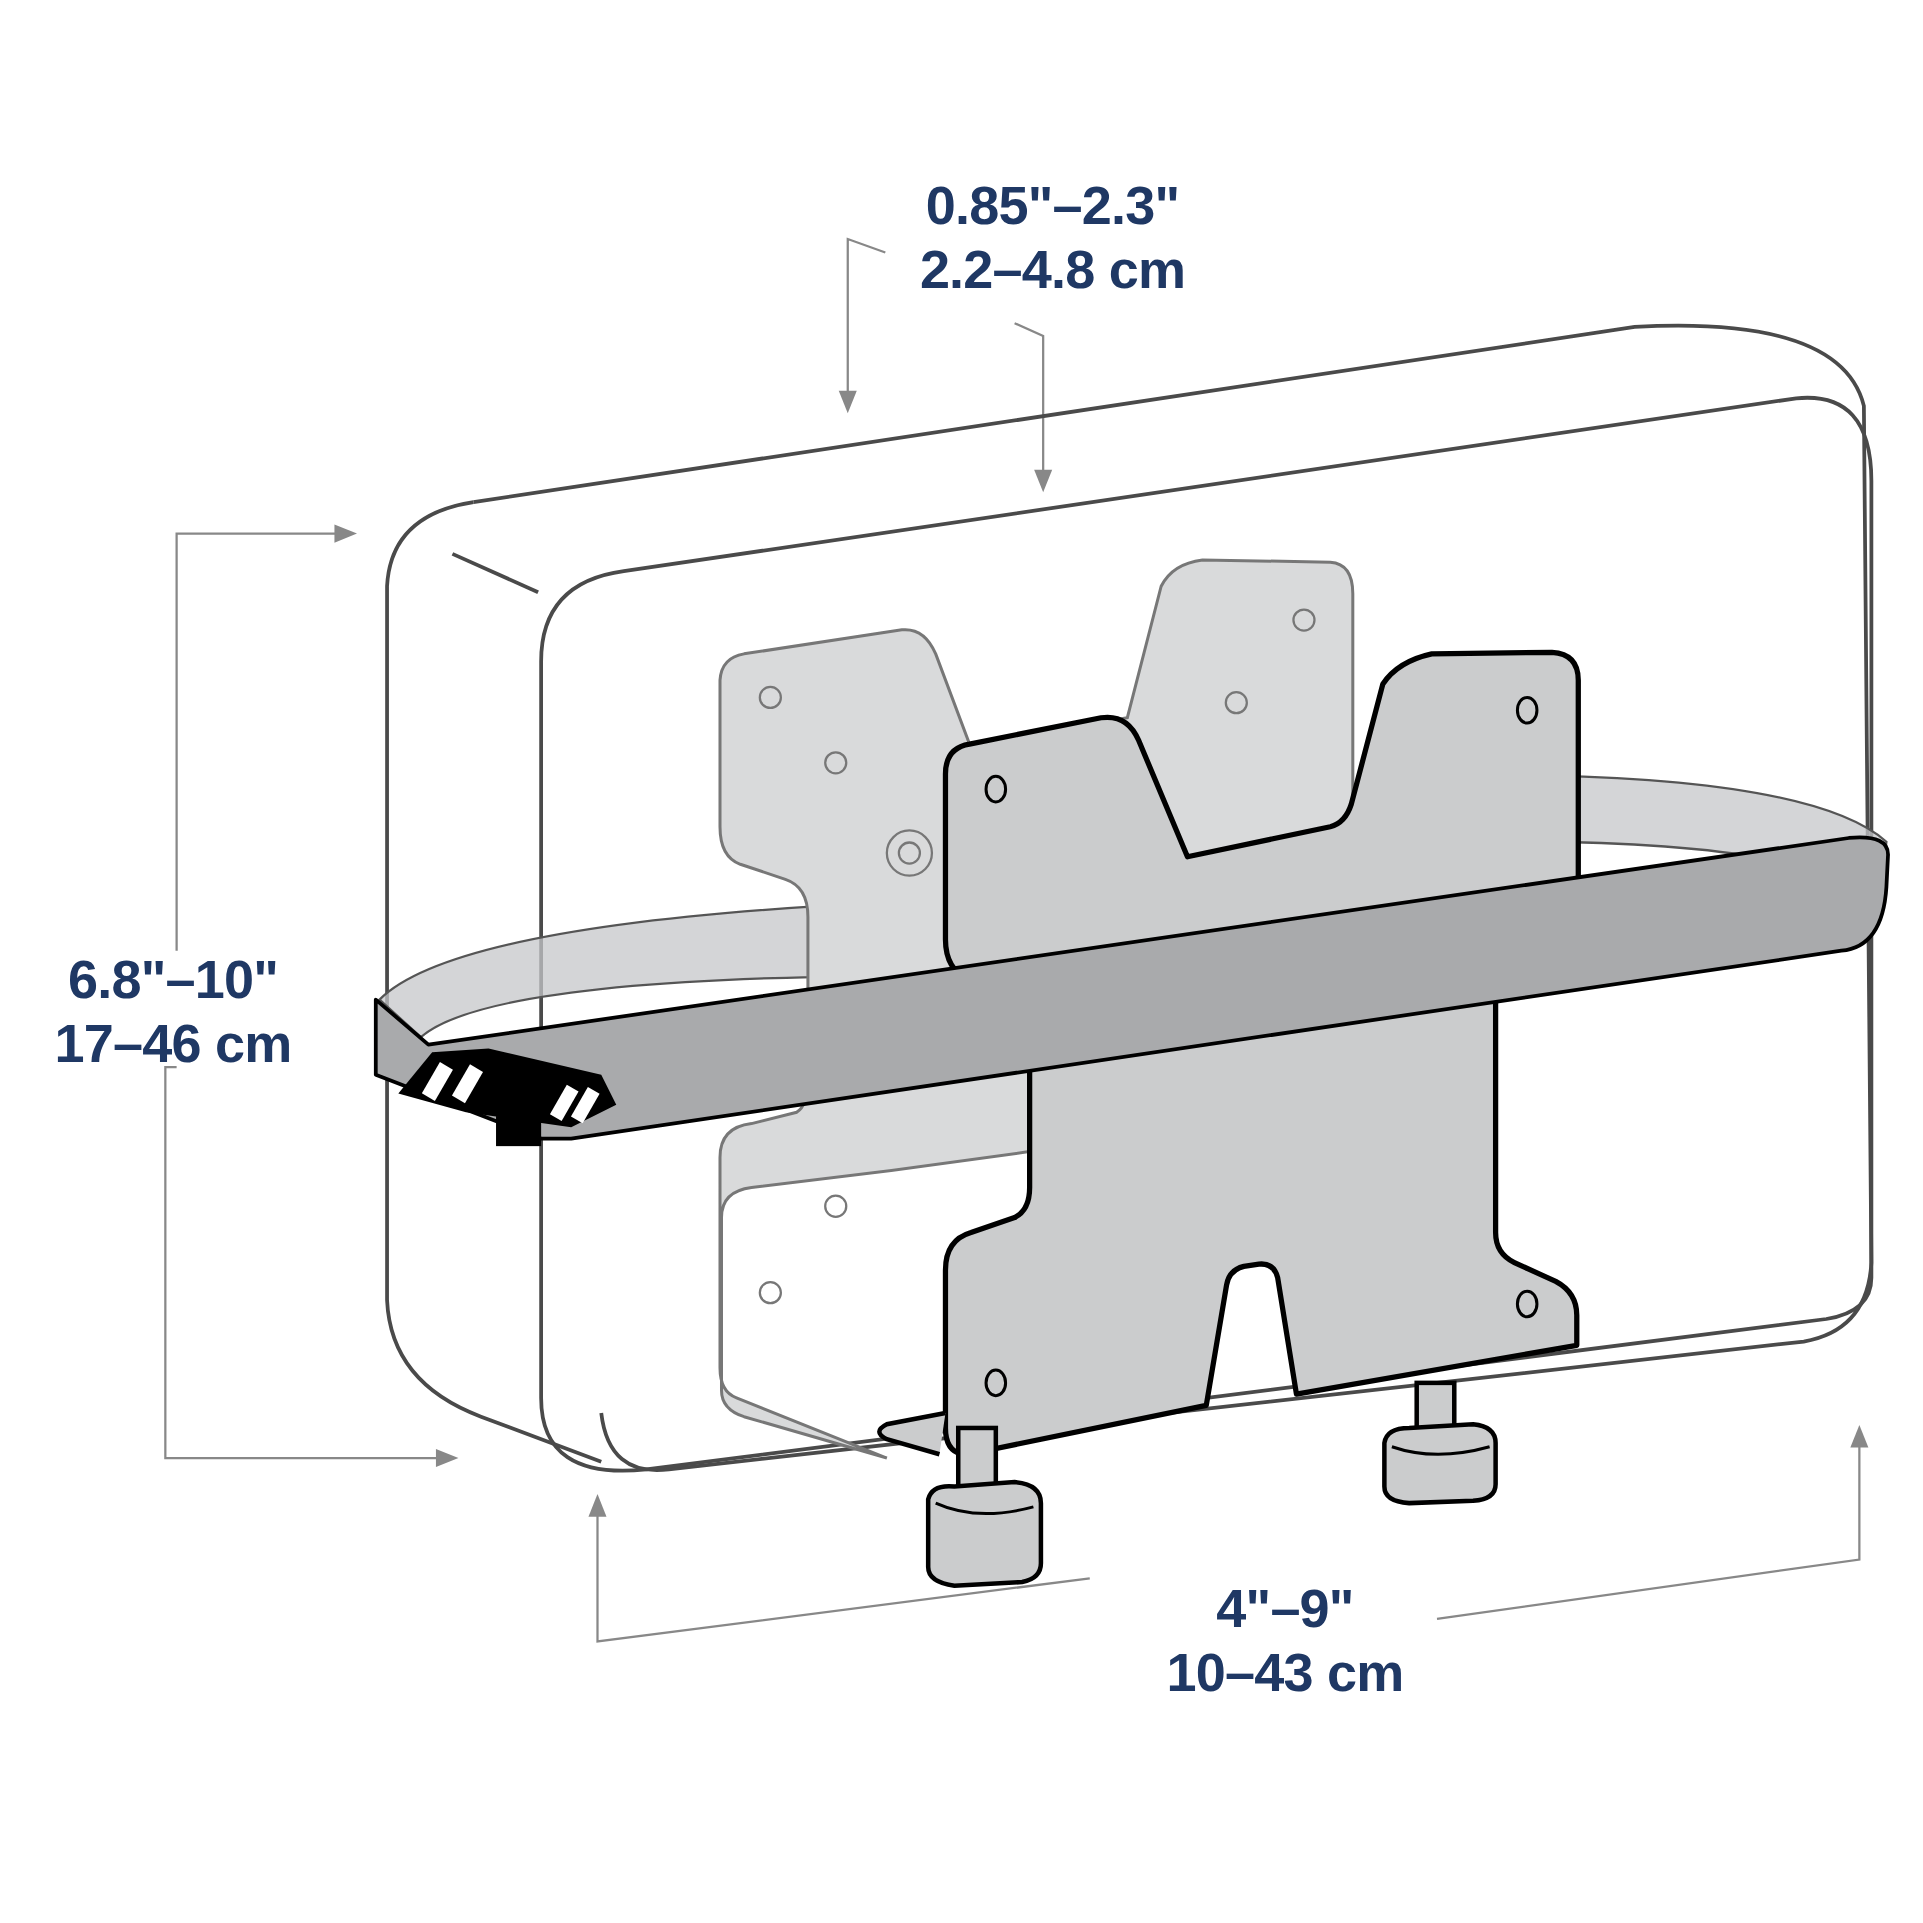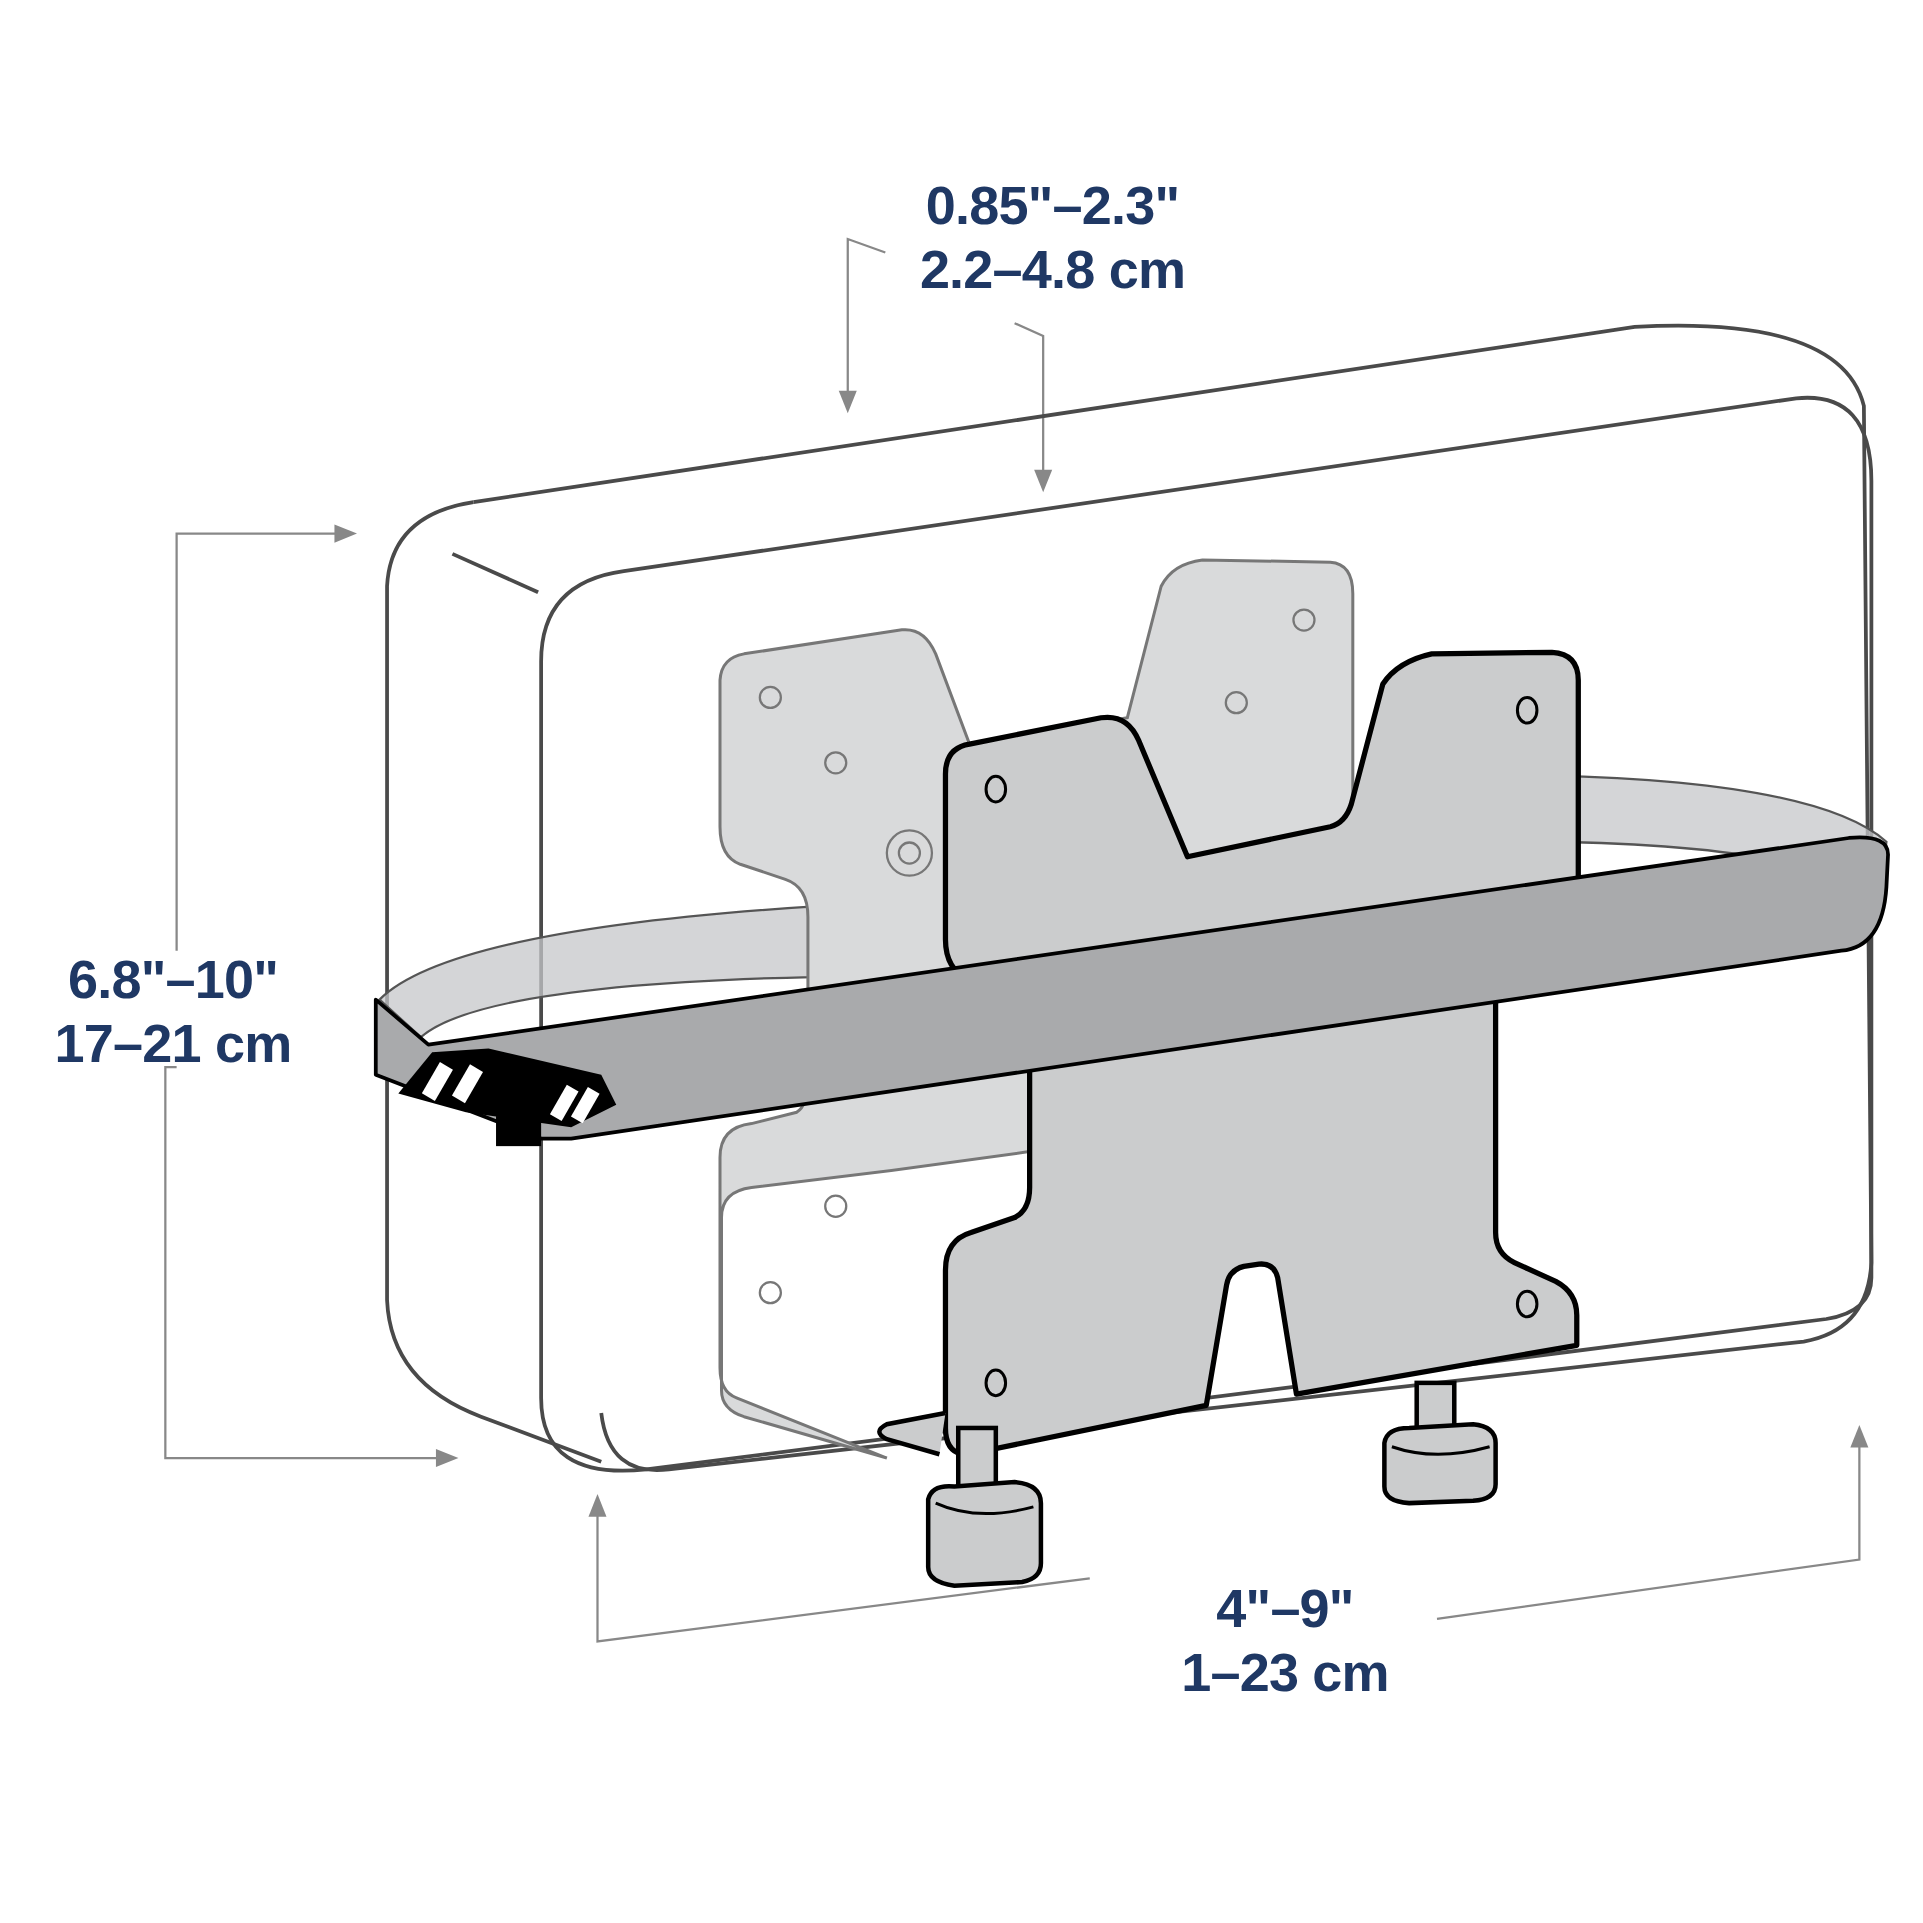--- a/index.html
+++ b/index.html
@@ -96,19 +96,19 @@
     <path d="M1852,1925 Q1910,1945 1982,1925" fill="none" stroke-width="4"></path>
   </g>
 </svg>
 
 <div class="dim-label lbl-depth">
   <div>0.85"–2.3"</div>
   <div>2.2–4.8 cm</div>
 </div>
 <div class="dim-label lbl-height">
   <div>6.8"–10"</div>
-  <div>17–21 cm</div>
+  <div>17–46 cm</div>
 </div>
 <div class="dim-label lbl-width">
   <div>4"–9"</div>
-  <div>1–23 cm</div>
+  <div>10–43 cm</div>
 </div>
 
 
 </body></html>

